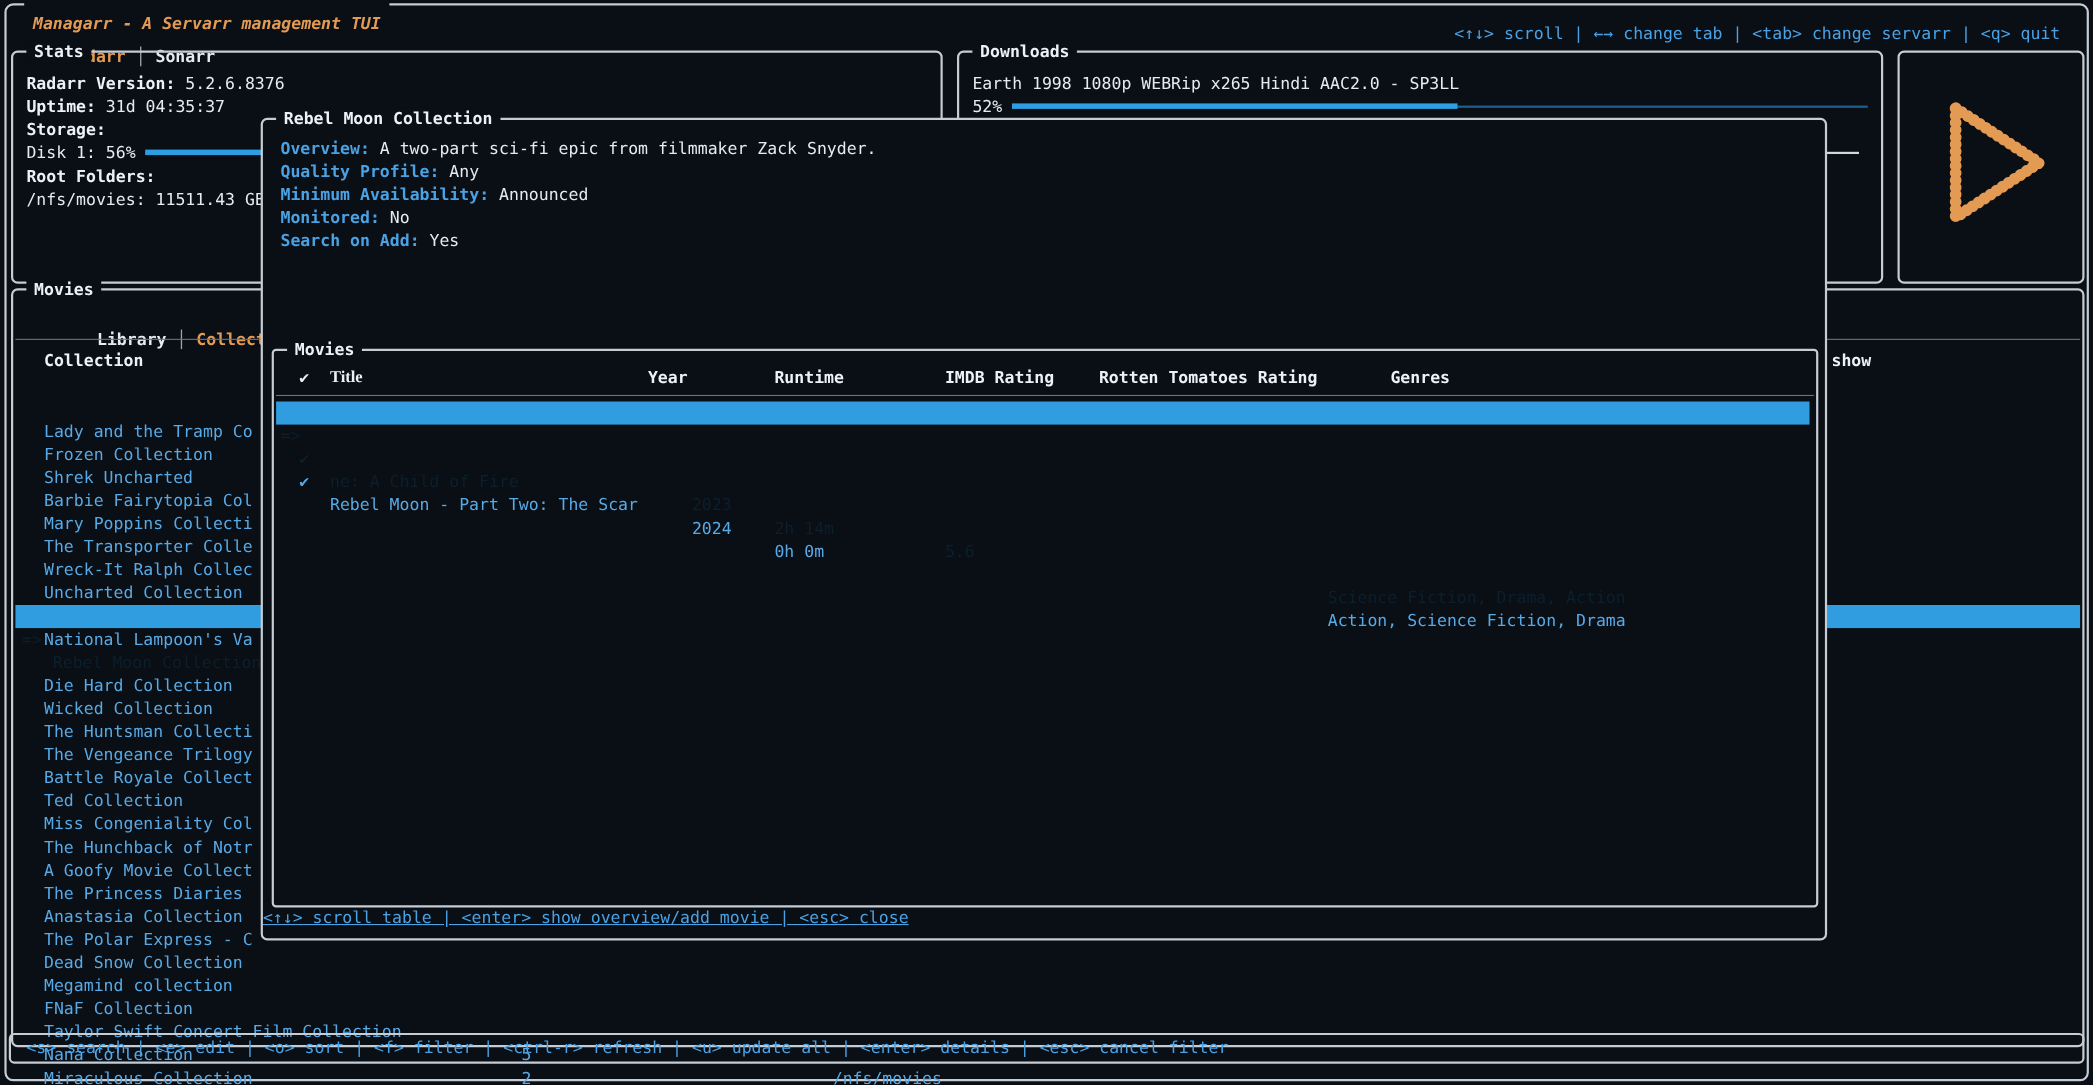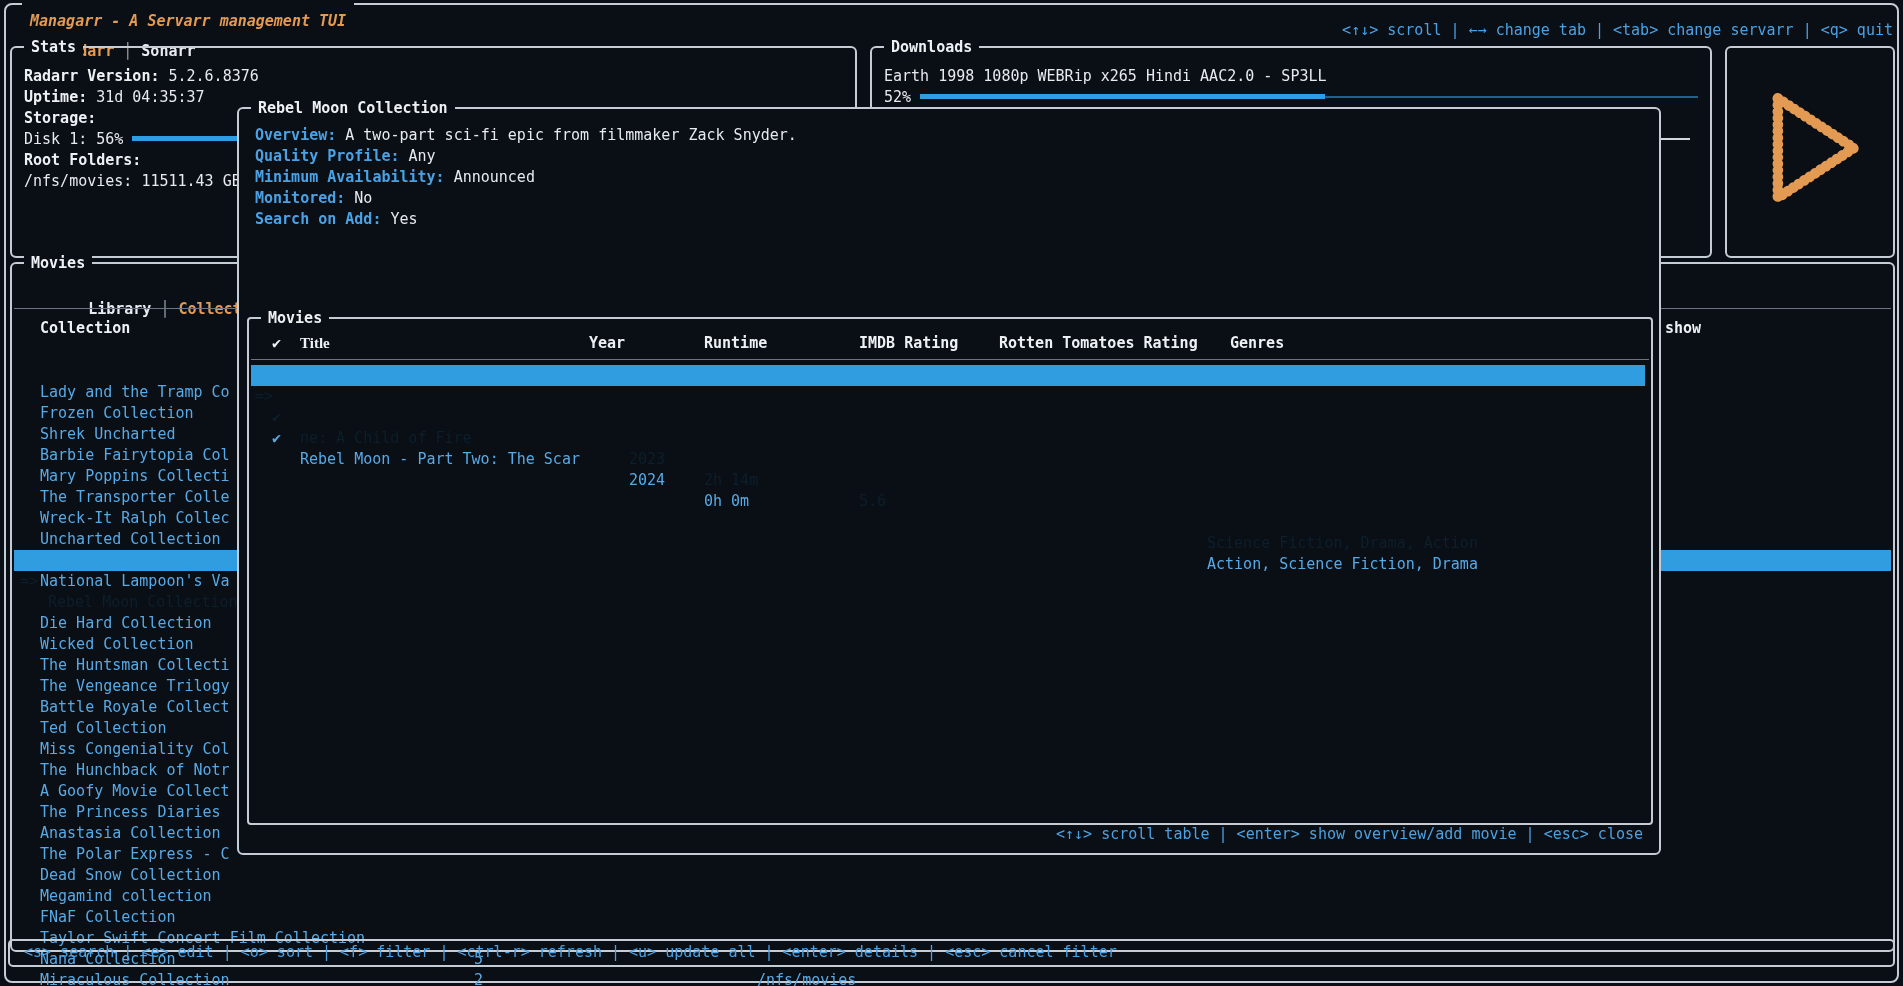--- a/index.html
+++ b/index.html
@@ -31,21 +31,21 @@
   .gline .lbl{white-space:pre;}
   .gauge{flex:1;margin-left:9px;position:relative;height:21px;}
   .gauge .rest{position:absolute;left:0;right:0;top:9px;height:2px;background:var(--gauge-dim);}
   .gauge .fill{position:absolute;left:0;top:7px;height:5px;background:var(--gauge);}
   .gauge-empty{position:relative;height:21px;}
   .gauge-empty .bar{position:absolute;left:40px;right:8px;top:9px;height:2px;background:#d3d8de;}
   .app-title{position:absolute;left:22px;top:0;line-height:18px;background:var(--bg);padding:12px 8px;font-style:italic;font-weight:bold;white-space:pre;}
   .servarr-tabs{position:absolute;left:24px;top:20px;height:21px;white-space:pre;}
   .servarr-tabs .tab{font-weight:bold;cursor:default;}
   .pipe{color:#9aa3ae;margin:0 9px;}
-  .top-hints{position:absolute;right:10px;top:20px;white-space:pre;margin-left:15px;}
+  .top-hints{position:absolute;right:30px;top:20px;white-space:pre;margin-left:15px;}
   .box-content{position:absolute;left:12px;right:12px;top:18px;}
   
   .panel-tabs{position:absolute;left:12px;top:14px;height:21px;white-space:pre;padding-left:10px;}
   .panel-tabs .tab{font-weight:bold;}
   .tabs-divider{position:absolute;left:2px;right:2px;top:44px;border-top:1px solid var(--border-dim);}
   .col-header{position:absolute;left:28px;top:54px;font-weight:bold;color:var(--bright);white-space:pre;}
   .hdr-frag{position:absolute;left:1653px;top:54px;font-weight:bold;color:var(--bright);white-space:pre;}
   .clist{position:absolute;left:2px;right:2px;top:76px;}
   .crow{position:relative;height:21px;white-space:pre;}
   .crow .arrow{position:absolute;left:6px;visibility:hidden;color:var(--sel-fg);}
@@ -55,31 +55,31 @@
   .crow.selected{background:var(--sel-bg);}
   .crow.selected .arrow{visibility:visible;}
   .crow.selected .c-label{left:34px;color:var(--sel-fg);}
   .crow.selected .c-col{color:var(--sel-fg);}
   
   .popup{position:absolute;left:237px;top:107px;width:1424px;height:748px;background:var(--bg);border:2px solid var(--border);border-radius:6px;z-index:5;}
   .popup-fields{position:absolute;left:16px;top:16px;}
   .f-label{font-weight:bold;color:var(--blue);white-space:pre;}
   .mtable{position:absolute;left:8px;top:208px;width:1406px;height:508px;border:2px solid var(--border);border-radius:4px;}
   .mhead{position:absolute;top:14px;font-weight:bold;color:var(--bright);white-space:pre;}
-  .h-check{left:23px;} .h-title{left:51px;font-family:Liberation Serif, serif;} .h-year{left:340px;} .h-runtime{left:455px;} .h-imdb{left:610px;} .h-rt{left:750px;} .h-genres{left:981px;text-align:center;}
+  .h-check{left:23px;} .h-title{left:51px;font-family:Liberation Serif, serif;} .h-year{left:340px;} .h-runtime{left:455px;} .h-imdb{left:610px;} .h-rt{left:750px;} .h-genres{left:1015px;text-align:center;}
   .mhead-line{position:absolute;left:2px;right:2px;top:40px;border-top:1px solid var(--border-dim);}
   .mrows{position:absolute;left:2px;top:46px;right:6px;}
   .mrow{position:relative;height:21px;white-space:pre;}
   .mrow span{position:absolute;color:var(--item-blue);}
   .mrow .arrow{left:4px;visibility:hidden;}
   .mrow .m-check{left:21px;} .mrow .m-title{left:49px;} .mrow .m-year{left:338px;margin-left:40px;} .mrow .m-runtime{left:453px;} .mrow .m-imdb{left:608px;} .mrow .m-rt{left:748px;} .mrow .m-genres{left:956px;text-align:right;}
   .mrow.selected{background:var(--sel-bg);}
   .mrow.selected span{color:var(--sel-fg);}
   .mrow.selected .arrow{visibility:visible;}
-  .popup-help{position:absolute;left:0;right:16px;bottom:8px;text-align:right;white-space:pre;}
+  .popup-help{position:absolute;left:0;right:0;bottom:8px;text-align:left;white-space:pre;text-decoration:underline;}
   .bottom-bar{position:absolute;left:8px;top:939px;width:1887px;height:28px;border:2px solid var(--border);border-radius:5px;}
   .bottom-bar .txt{position:absolute;left:14px;top:1px;white-space:pre;}
   .logo-wrap{position:absolute;left:1725px;top:46px;width:170px;height:212px;border:2px solid var(--border);border-radius:6px;display:flex;align-items:center;justify-content:center;}
 </style>
 </head>
 <body>
 
 <div class="screen" style="position:absolute;inset:0;">
 
   <div class="frame" style="inset:3px 4px;border-radius:8px;"></div>

